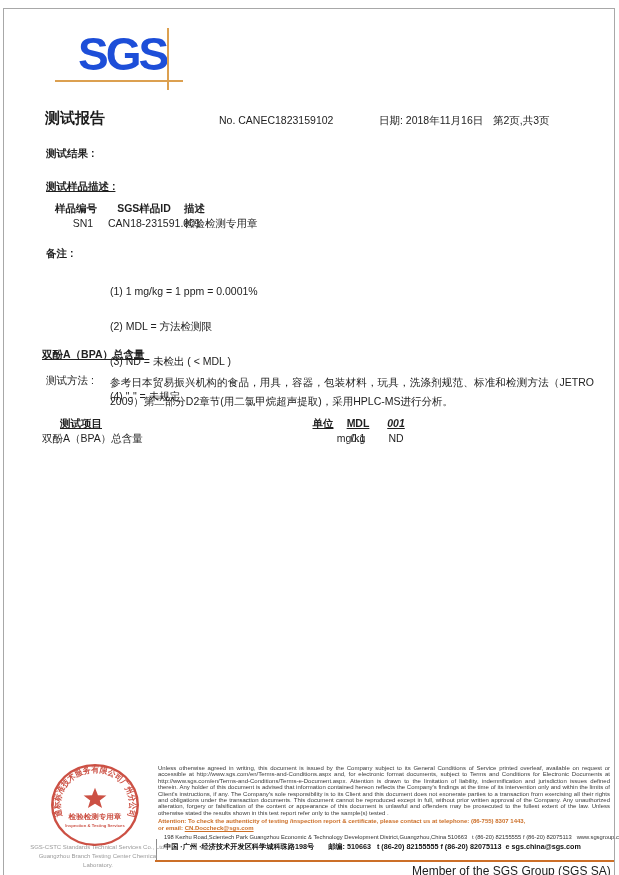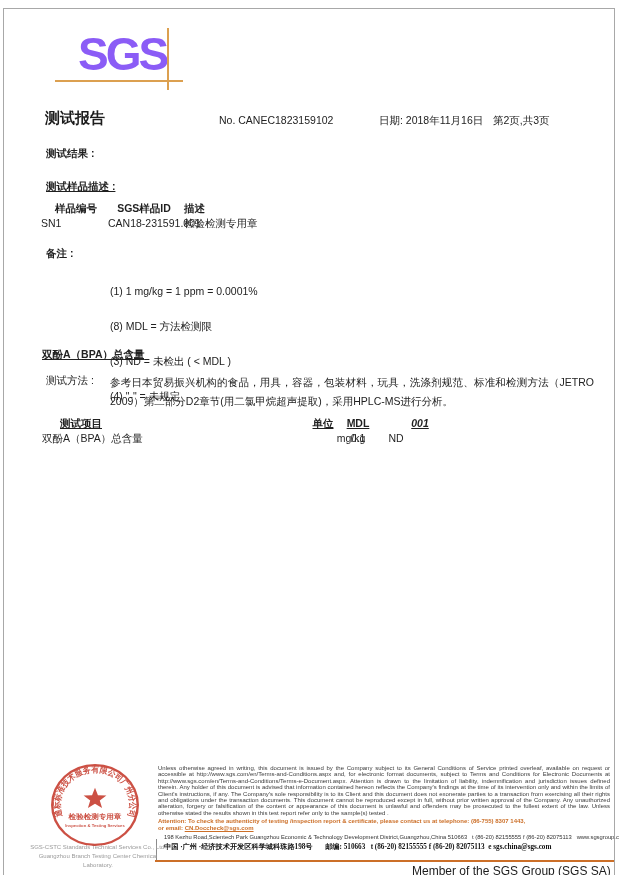--- a/index.html
+++ b/index.html
@@ -4,59 +4,59 @@
 <style>
   html,body{margin:0;padding:0;background:#ffffff;}
   body{width:619px;height:875px;position:relative;overflow:hidden;
        font-family:"Liberation Sans","DejaVu Sans",sans-serif;color:#222;}
   .abs{position:absolute;white-space:nowrap;}
   
   .b-left{position:absolute;left:3px;top:8px;bottom:0;width:1px;background:#a8a8a8;}
   .b-top{position:absolute;left:3px;top:8px;width:611px;height:1px;background:#a8a8a8;}
   .b-right{position:absolute;left:614px;top:8px;bottom:0;width:1px;background:#a8a8a8;}
   
-  .logo-text{left:78px;top:31px;font-size:46px;font-weight:bold;color:#8b5cf6;letter-spacing:-3px;line-height:1;}
+  .logo-text{left:78px;top:31px;font-size:46px;font-weight:bold;color:#1d4ed8;letter-spacing:-3px;line-height:1;}
   .logo-hline{left:55px;top:80px;width:128px;height:2px;background:#DCA050;}
   .logo-vline{left:167px;top:28px;width:2px;height:62px;background:#DCA050;}
   
   .doc-title{left:45px;top:109px;font-size:15px;font-weight:bold;color:#1c1c1c;}
   .report-no{left:219px;top:114px;font-size:10.5px;}
   .report-date{left:379px;top:114px;font-size:10.5px;text-align:right;}
   .page-info{left:493px;top:114px;font-size:10.5px;}
   
   .lbl{font-size:10.5px;color:#1f1f1f;}
   .bold{font-weight:bold;}
   .ul{text-decoration:underline;}
   .sec-result{left:46px;top:147px;}
   .sec-sample{left:46px;top:180px;}
   .st-h1{left:55px;top:202px;width:56px;}
   .st-h2{left:108px;top:202px;width:72px;text-align:center;}
   .st-h3{left:184px;top:202px;}
-  .st-c1{left:41px;top:217px;width:56px;}
+  .st-c1{left:55px;top:217px;width:56px;text-align:center;}
   .st-c2{left:108px;top:217px;width:72px;text-align:center;}
   .st-c3{left:184px;top:217px;}
   .sec-remarks{left:46px;top:247px;}
   .remarks{left:110px;top:265px;font-size:10.5px;line-height:17.5px;white-space:pre-line;}
   .bpa-title{left:42px;top:348px;font-size:10.5px;}
   .sec-method{left:46px;top:374px;}
   .method-text{left:110px;top:373px;width:484px;font-size:10.5px;line-height:19px;white-space:normal;text-align:justify;}
   .rt-h1{left:60px;top:417px;}
   .rt-h2{left:305px;top:417px;width:36px;text-align:center;font-family:Liberation Mono, monospace;}
   .rt-h3{left:343px;top:417px;width:30px;text-align:center;}
-  .rt-h4{left:381px;top:417px;width:30px;text-align:center;font-style:italic;margin-left:24px;}
+  .rt-h4{left:381px;top:417px;width:30px;text-align:center;font-style:italic;}
   .rt-c1{left:42px;top:432px;}
   .rt-c2{left:305px;top:432px;width:36px;text-align:center;margin-left:28px;}
   .rt-c3{left:343px;top:432px;width:30px;text-align:center;}
   .rt-c4{left:381px;top:432px;width:30px;text-align:center;}
   
   .legal-block{position:absolute;left:158px;top:765px;width:452px;}
   .legal-text{font-size:6px;line-height:6.4px;color:#3c3c3c;text-align:justify;margin:0;}
   .attention{font-size:6px;line-height:6.6px;color:#CC6F28;font-weight:bold;margin:2px 0 0 0;}
   .addr-en{font-size:5.8px;color:#333;margin:3px 0 0 6px;white-space:nowrap;}
-  .addr-cn{font-size:7.2px;color:#111;font-weight:bold;margin:2px 0 0 6px;white-space:nowrap;font-family:Liberation Serif, serif;}
+  .addr-cn{font-size:7.2px;color:#111;font-weight:bold;margin:2px 0 0 6px;white-space:nowrap;}
   .addr-divider{position:absolute;left:156px;top:839px;width:1px;height:22px;background:#8c8c8c;}
   .footer-rule{position:absolute;left:155px;top:860px;width:459px;height:2px;background:#CC6F28;}
   .member{left:412px;top:864px;font-size:12px;color:#1c1c1c;}
   .company-lines{left:26px;top:843px;width:144px;text-align:center;font-size:6px;line-height:8.8px;color:#9a9a9a;white-space:normal;}
   .seal{position:absolute;left:49px;top:762px;width:92px;height:86px;opacity:.88;}
 </style>
 </head>
 <body>
 
 <div>
@@ -79,21 +79,21 @@
   <div class="abs lbl bold st-h1">样品编号</div>
   <div class="abs lbl bold st-h2">SGS样品ID</div>
   <div class="abs lbl bold st-h3">描述</div>
   <div class="abs lbl st-c1">SN1</div>
   <div class="abs lbl st-c2">CAN18-231591.001</div>
   <div class="abs lbl st-c3">检验检测专用章</div>
 
   <div class="abs lbl bold sec-remarks">备注 :</div>
   <div class="abs remarks">
     <div>(1) 1 mg/kg = 1 ppm = 0.0001%</div>
-    <div>(8) MDL = 方法检测限</div>
+    <div>(2) MDL = 方法检测限</div>
     <div>(3) ND = 未检出 ( &lt; MDL )</div>
     <div>(4) "-" = 未规定</div>
   </div>
 
   <div class="abs bold ul bpa-title">双酚A（BPA）总含量</div>
   <div class="abs lbl sec-method">测试方法 :</div>
   <div class="abs method-text">参考日本贸易振兴机构的食品，用具，容器，包装材料，玩具，洗涤剂规范、标准和检测方法（JETRO 2009）第二部分D2章节(用二氯甲烷超声提取)，采用HPLC-MS进行分析。</div>
 
   <div class="abs lbl bold ul rt-h1">测试项目</div>
   <div class="abs lbl bold ul rt-h2">单位</div>

